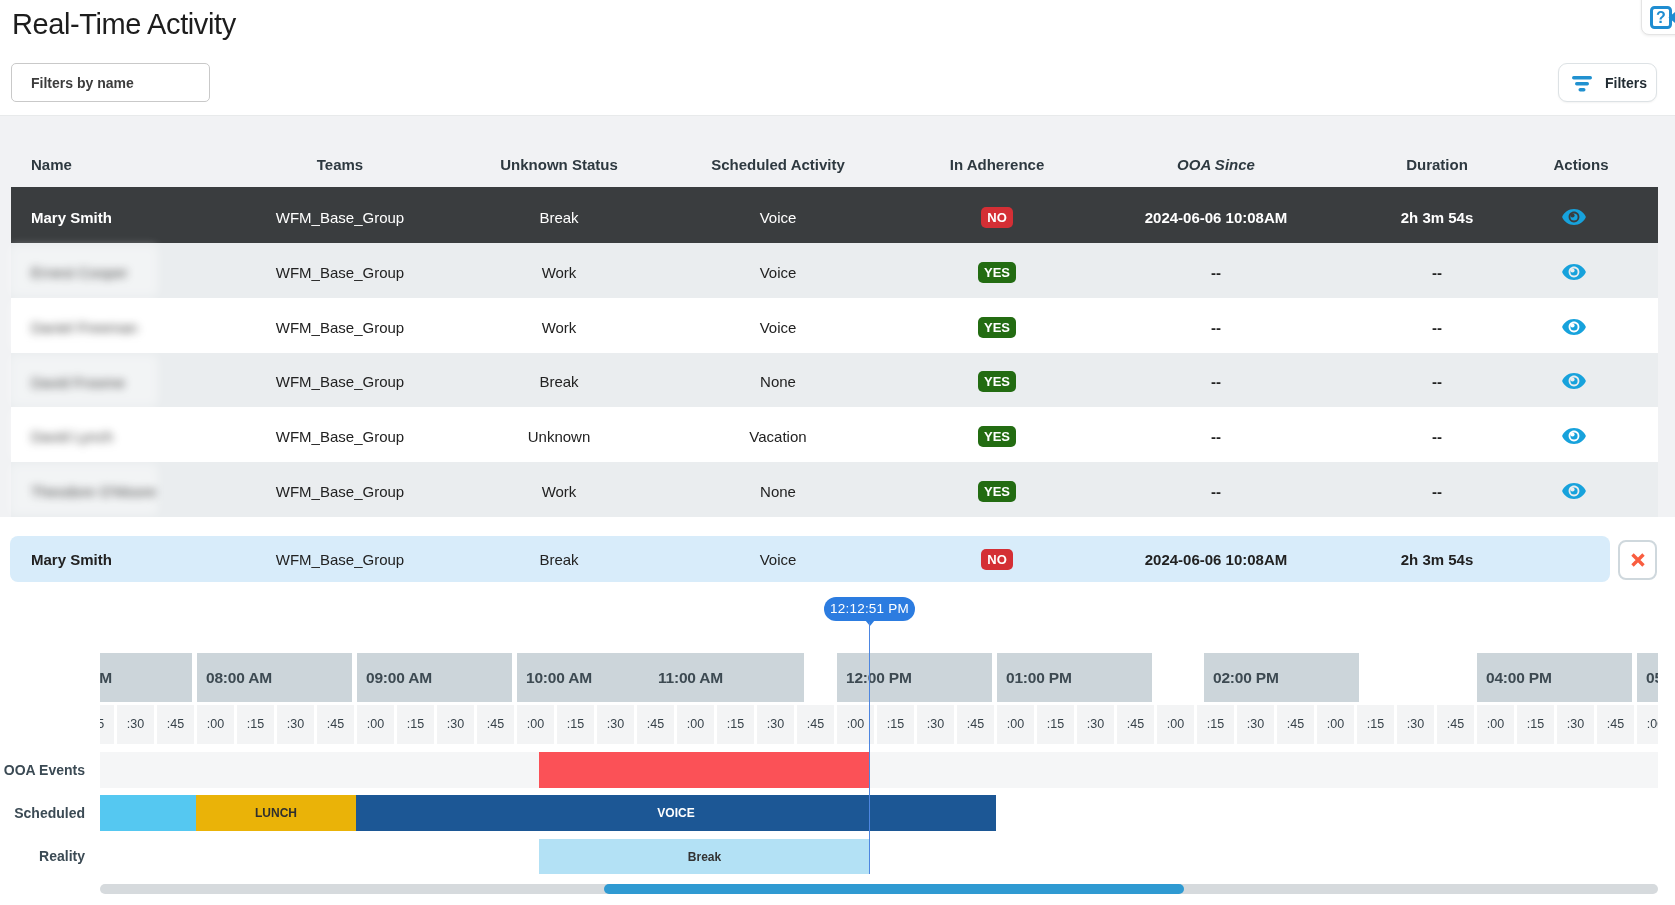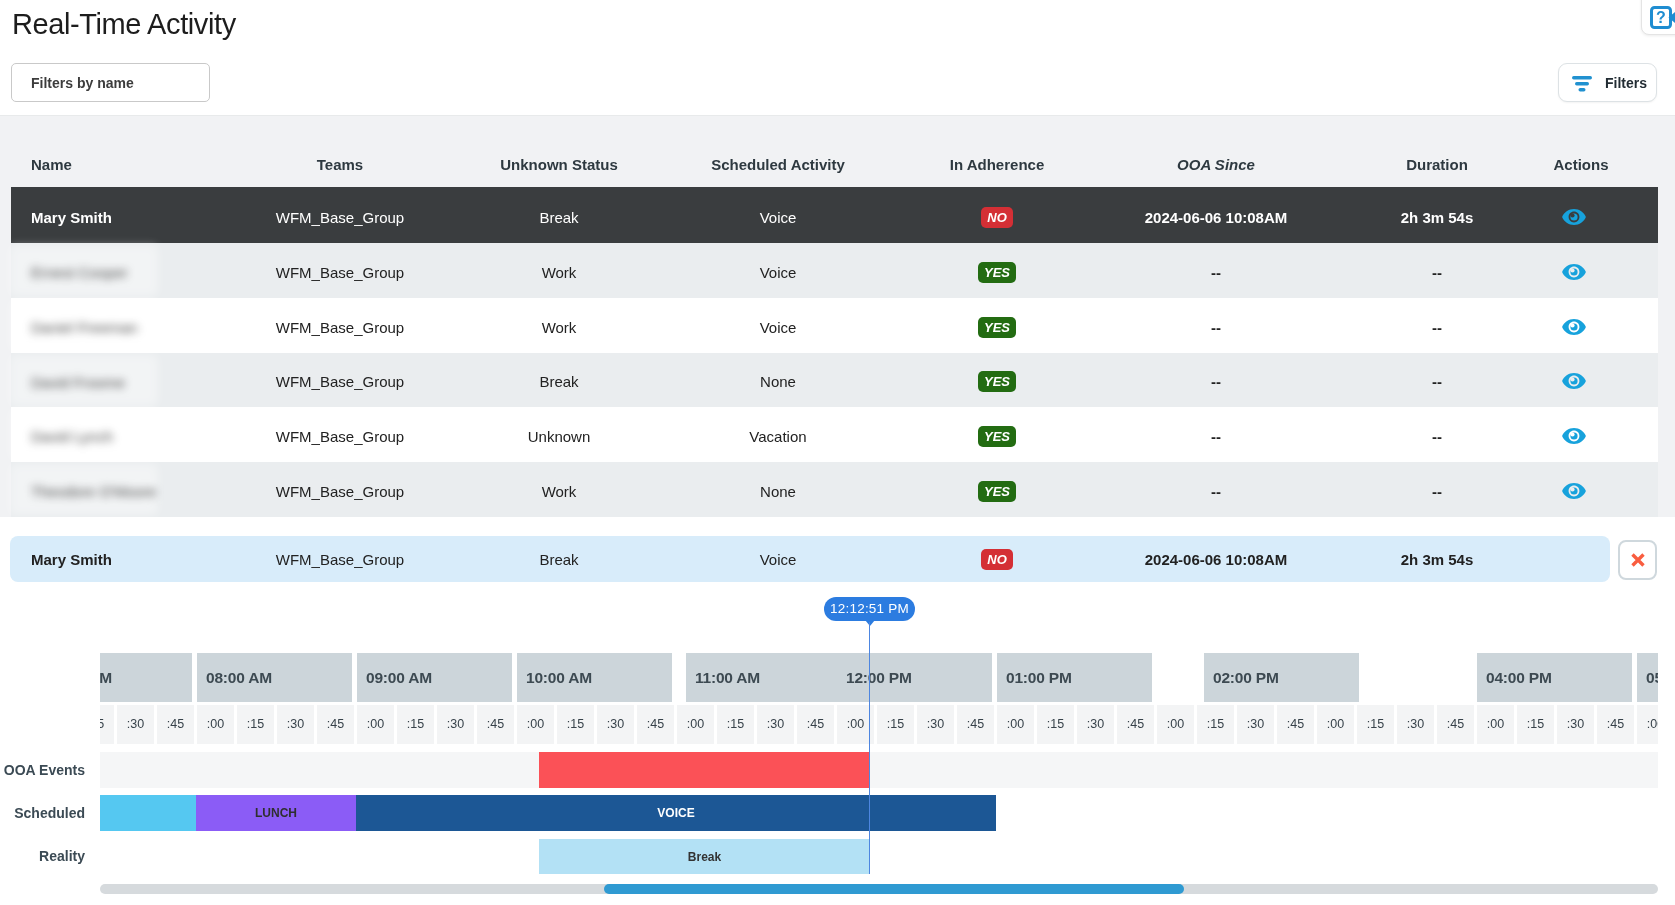--- a/index.html
+++ b/index.html
@@ -13,21 +13,21 @@
 .helpcard { left:1641px; top:-10px; width:60px; height:45px; background:#fff; border:1px solid #e4e4e4; border-radius:8px; box-shadow:0 1px 3px rgba(0,0,0,0.08); }
 
 
 .tablebg { left:0; top:115px; width:1675px; height:402px; background:#f1f2f4; border-top:1px solid #e8eaeb; }
 .th { position:absolute; top:146px; height:38px; font-size:15px; font-weight:bold; color:#2e3940; line-height:38px; }
 .row { position:absolute; left:11px; width:1647px; height:55px; }
 .cell { position:absolute; top:0; height:100%; display:flex; align-items:center; justify-content:center; font-size:15px; color:#222; }
 .cleft { justify-content:flex-start; }
 .row .cell { padding-top:4px; }
 .nameblur { padding-top:4px; }
-.badge { display:inline-block; padding:3px 6px; border-radius:5px; color:#fff; font-size:13px; font-weight:bold; line-height:15px;font-style:italic; }
+.badge { display:inline-block; padding:3px 6px; border-radius:5px; color:#fff; font-size:13px; font-weight:bold; line-height:15px; }
 .bno { background:#d42f35; }
 .byes { background:#236c12; }
 .nameblur { position:absolute; left:-1px; top:-2px; width:148px; height:59px; display:flex; align-items:center; filter:blur(4px); }
 .nameblur i { display:block; position:absolute; left:0px; top:4px; width:148px; height:51px; background:rgba(255,255,255,0.38); border-radius:6px; }
 .nameblur span { position:relative; padding-left:21px; font-size:15px; color:#4a4a4a; }
 
 
 .detail { left:10px; top:536px; width:1600px; height:46px; background:#d8ecfa; border-radius:8px; }
 .closebtn { left:1618px; top:540px; width:39px; height:40px; background:#fff; border:2px solid #cfd8dd; border-radius:8px; }
 
@@ -38,21 +38,21 @@
 
 
 .tlview { left:100px; top:648px; width:1558px; height:230px; overflow:hidden; }
 .tlin { position:absolute; left:-64px; top:0; width:1900px; height:230px; }
 .hourblk { position:absolute; top:5px; height:49px; width:155px; background:#ccd5da; color:#3d4a52; font-size:15.5px; font-weight:bold; line-height:49px; padding-left:9px; letter-spacing:-0.2px; }
 .qcell { position:absolute; top:57px; height:39px; width:37px; background:#f3f4f5; color:#37424a; font-size:12.5px; text-align:center; line-height:39px; }
 .ooarow { position:absolute; left:0; top:104px; width:1900px; height:36px; background:#f5f6f7; }
 .bar { position:absolute; display:flex; align-items:center; justify-content:center; font-size:12px; font-weight:bold; }
 .redbar { left:503px; top:104px; width:331px; height:36px; background:#fb5157; }
 .cyanbar { left:0; top:147px; width:160px; height:36px; background:#55c8f1; }
-.lunchbar { left:160px; top:147px; width:160px; height:36px; background:#8b5cf6; color:#2f2f2f; }
+.lunchbar { left:160px; top:147px; width:160px; height:36px; background:#eab308; color:#2f2f2f; }
 .voicebar { left:320px; top:147px; width:640px; height:36px; background:#1c5795; color:#fff; }
 .breakbar { left:503px; top:191px; width:331px; height:35px; background:#b3e1f5; color:#333; }
 
 .rowlabel { position:absolute; left:-40px; width:125px; text-align:right; white-space:nowrap; font-size:14px; font-weight:bold; color:#3b4a54; }
 .sbtrack { left:100px; top:884px; width:1558px; height:10px; background:#d6dadd; border-radius:5px; }
 .sbthumb { left:604px; top:884px; width:580px; height:10px; background:#2f9ad2; border-radius:5px; }
 </style>
 </head>
 <body>
 <div class="abs title">Real-Time Activity</div>
@@ -250,21 +250,21 @@
       <div class="hourblk" style="left:321px;">09:00 AM</div>
       <div class="qcell" style="left:321px;">:00</div>
       <div class="qcell" style="left:361px;">:15</div>
       <div class="qcell" style="left:401px;">:30</div>
       <div class="qcell" style="left:441px;">:45</div>
       <div class="hourblk" style="left:481px;">10:00 AM</div>
       <div class="qcell" style="left:481px;">:00</div>
       <div class="qcell" style="left:521px;">:15</div>
       <div class="qcell" style="left:561px;">:30</div>
       <div class="qcell" style="left:601px;">:45</div>
-      <div class="hourblk" style="left:650px;">11:00 AM</div>
+      <div class="hourblk" style="left:613px;">11:00 AM</div>
       <div class="qcell" style="left:641px;">:00</div>
       <div class="qcell" style="left:681px;">:15</div>
       <div class="qcell" style="left:721px;">:30</div>
       <div class="qcell" style="left:761px;">:45</div>
       <div class="hourblk" style="left:801px;">12:00 PM</div>
       <div class="qcell" style="left:801px;">:00</div>
       <div class="qcell" style="left:841px;">:15</div>
       <div class="qcell" style="left:881px;">:30</div>
       <div class="qcell" style="left:921px;">:45</div>
       <div class="hourblk" style="left:961px;">01:00 PM</div>

